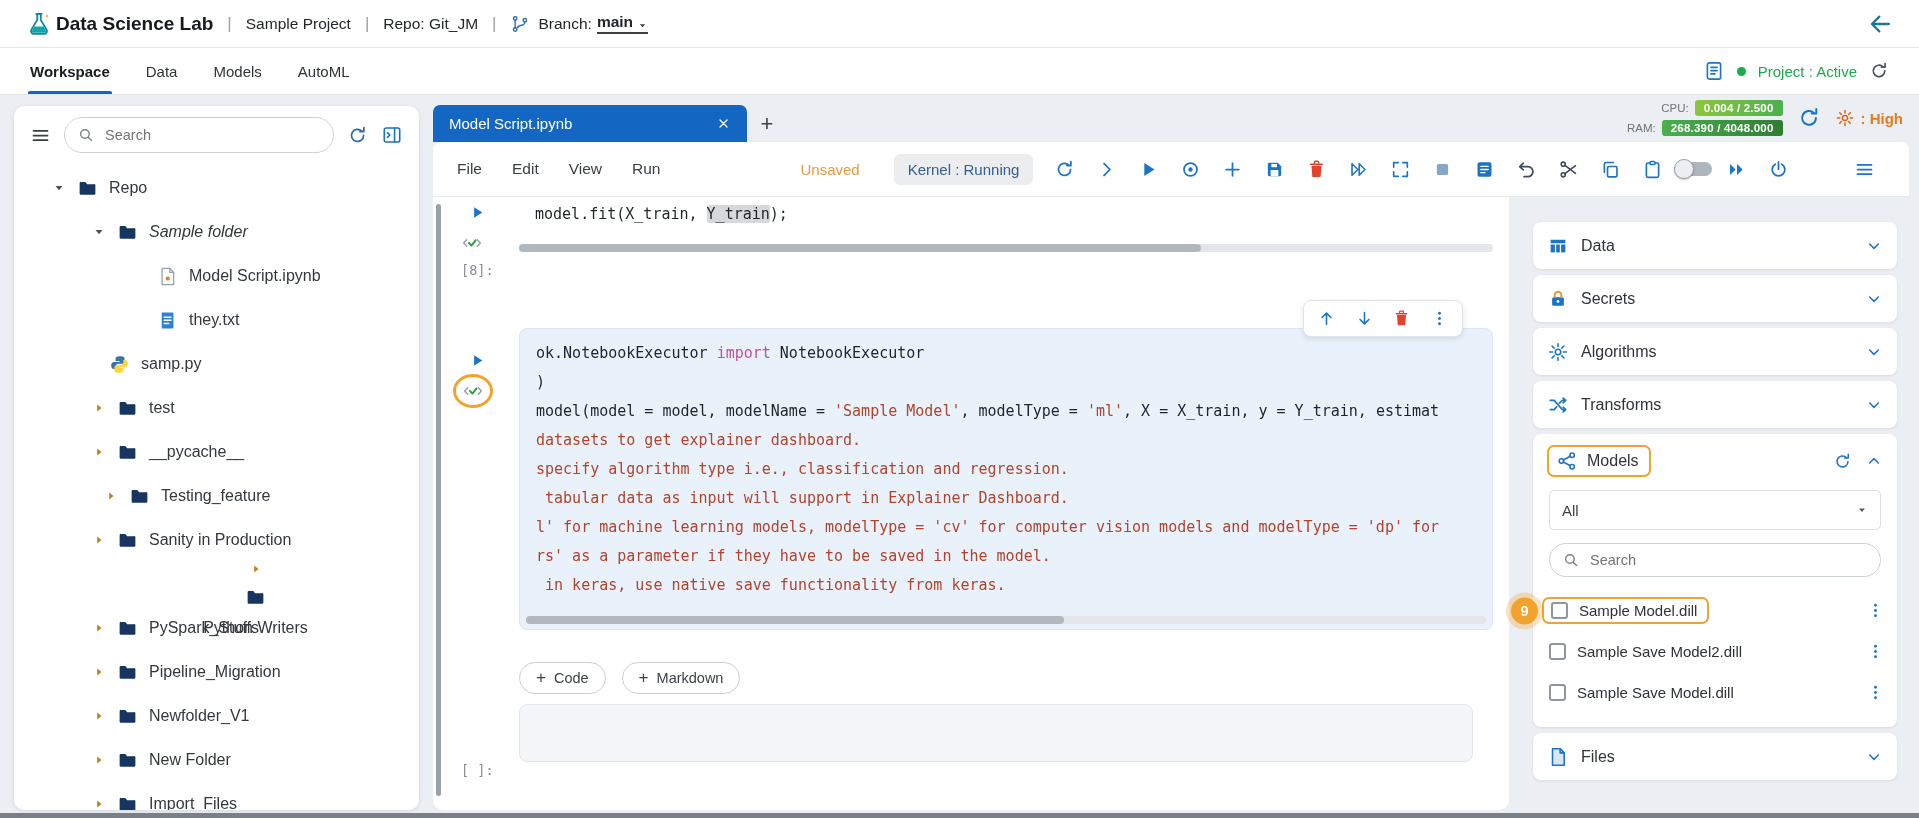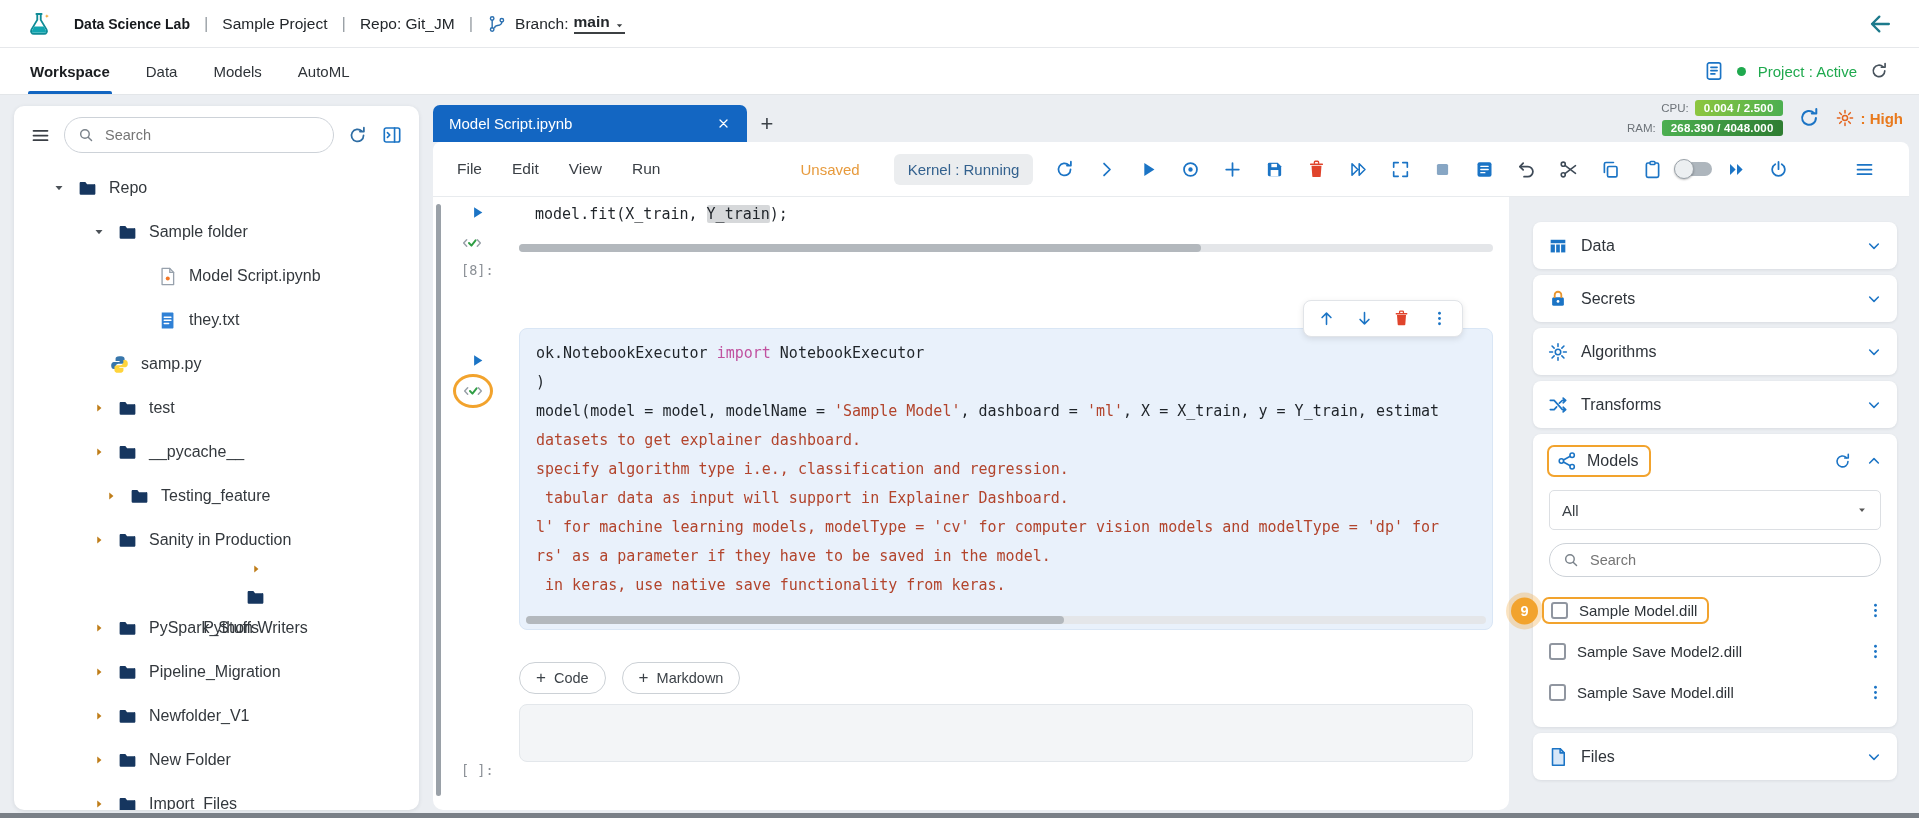--- a/index.html
+++ b/index.html
@@ -2,21 +2,21 @@
 <html><head>
 <meta charset="utf-8">
 <style>
   html,body{margin:0;padding:0}
   body{width:1919px;height:818px;position:relative;font-family:"Liberation Sans",sans-serif;background:#ebeef2;overflow:hidden;color:#2b2f33}
   .ic{display:inline-flex;align-items:center;justify-content:center;flex:0 0 auto;width:20px;height:20px}
   .ic svg{width:100%;height:100%;display:block}
 
   
   .topbar{height:47px;background:#fff;display:flex;align-items:center;padding:0 26px;border-bottom:1px solid #e6e8eb;position:relative;z-index:3}
-  .brand-title{font-size:14px;font-weight:700;color:#16191d;margin-left:22px;white-space:nowrap}
+  .brand-title{font-size:19px;font-weight:700;color:#16191d;margin-left:4px;white-space:nowrap}
   .tsep{color:#9aa0a6;font-size:17px;margin:0 14px;font-weight:300}
   .tb-item{font-size:15.5px;color:#23272b;white-space:nowrap}
   .branch-label{font-size:15.5px;color:#23272b;margin-left:8px;display:inline-flex;align-items:center;gap:5px}
   .branch-main{border-bottom:2px solid #3c4043;padding-bottom:1px;display:inline-flex;align-items:flex-end;gap:4px;font-weight:600}
   .spacer{flex:1}
 
   
   .navbar{height:46px;background:#fff;display:flex;align-items:center;padding:0 30px;border-bottom:1px solid #e3e6e9;position:relative;z-index:2}
   .nav-tabs{display:flex;height:100%;align-items:center}
   .nav-tab{font-size:15px;color:#2e3338;margin-right:36px;height:100%;display:flex;align-items:center;position:relative;cursor:pointer;white-space:nowrap}
@@ -234,21 +234,21 @@
               <path d="M6 8.6h12l-6 7.2z" fill="currentColor" stroke="none"></path>
             </svg>
           </span>
           <span class="ic ticon folder">
             <svg xmlns="http://www.w3.org/2000/svg" viewBox="0 0 24 24" fill="none" stroke="currentColor" stroke-width="2" stroke-linecap="round" stroke-linejoin="round">
               <path d="M3 6.1c0-.8.64-1.4 1.43-1.4h5.1l2 2.3h8A1.43 1.43 0 0 1 21 8.43v9.4c0 .8-.64 1.43-1.43 1.43H4.43A1.43 1.43 0 0 1 3 17.83z" fill="currentColor" stroke="none"></path>
             </svg>
           </span>
           <span class="tlabel">Repo</span>
         </div>
-        <div class="tree-row" style="padding-left: 78px;">
+        <div class="tree-row" style="padding-left: 78px; font-style: italic;">
           <span class="ic caret exp">
             <svg xmlns="http://www.w3.org/2000/svg" viewBox="0 0 24 24" fill="none" stroke="currentColor" stroke-width="2" stroke-linecap="round" stroke-linejoin="round">
               <path d="M6 8.6h12l-6 7.2z" fill="currentColor" stroke="none"></path>
             </svg>
           </span>
           <span class="ic ticon folder">
             <svg xmlns="http://www.w3.org/2000/svg" viewBox="0 0 24 24" fill="none" stroke="currentColor" stroke-width="2" stroke-linecap="round" stroke-linejoin="round">
               <path d="M3 6.1c0-.8.64-1.4 1.43-1.4h5.1l2 2.3h8A1.43 1.43 0 0 1 21 8.43v9.4c0 .8-.64 1.43-1.43 1.43H4.43A1.43 1.43 0 0 1 3 17.83z" fill="currentColor" stroke="none"></path>
             </svg>
           </span>
@@ -643,21 +643,21 @@
                 <path d="M6.2 8.4 2.9 12l3.3 3.6" stroke="#98a0a8" stroke-width="1.6"></path>
                 <path d="M17.8 8.4 21.1 12l-3.3 3.6" stroke="#98a0a8" stroke-width="1.6"></path>
                 <path d="M8.7 12l2.7 2.9 4.5-5.8" stroke="#2f9e44" stroke-width="2.1"></path>
               </svg>
             </span>
         </span>
         <div class="cell2">
           <div class="cell2-code">
               <div class="code-line"><span>ok.NotebookExecutor </span><span class="tok-kw">import</span><span> NotebookExecutor</span></div>
               <div class="code-line"><span>)</span></div>
-              <div class="code-line"><span>model(model = model, modelName = </span><span class="tok-str">'Sample Model'</span><span>, dashboard = </span><span class="tok-str">'ml'</span><span>, X = X_train, y = Y_train, estimat</span></div>
+              <div class="code-line"><span>model(model = model, modelName = </span><span class="tok-str">'Sample Model'</span><span>, modelType = </span><span class="tok-str">'ml'</span><span>, X = X_train, y = Y_train, estimat</span></div>
               <div class="code-line"><span class="tok-str">datasets to get explainer dashboard.</span></div>
               <div class="code-line"><span class="tok-str">specify algorithm type i.e., classification and regression.</span></div>
               <div class="code-line"><span class="tok-str"> tabular data as input will support in Explainer Dashboard.</span></div>
               <div class="code-line"><span class="tok-str">l' for machine learning models, modelType = 'cv' for computer vision models and modelType = 'dp' for</span></div>
               <div class="code-line"><span class="tok-str">rs' as a parameter if they have to be saved in the model.</span></div>
               <div class="code-line"><span class="tok-str"> in keras, use native save functionality from keras.</span></div>
             </div>
           <div class="hscroll" style="left:6px;right:6px;bottom:5px">
             <div class="thumb" style="left:0;width:56%"></div>
           </div>

